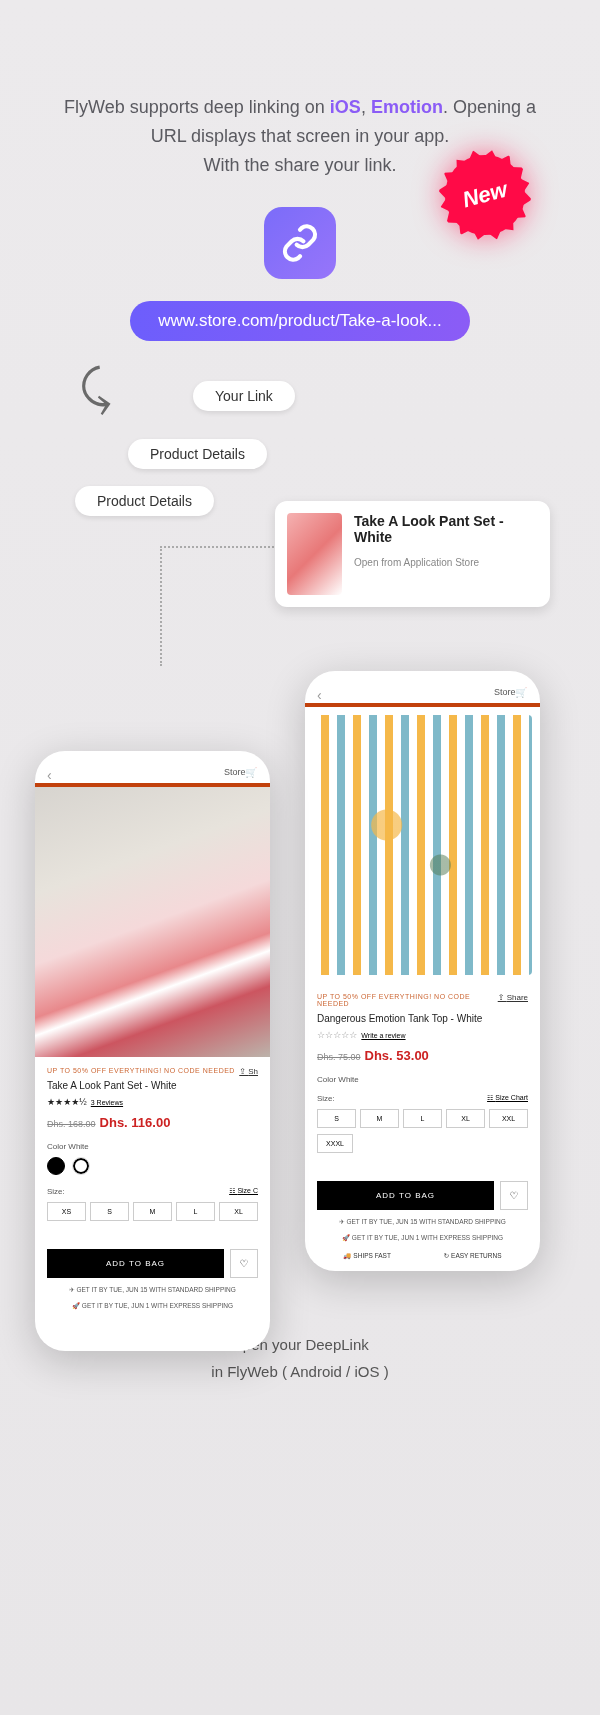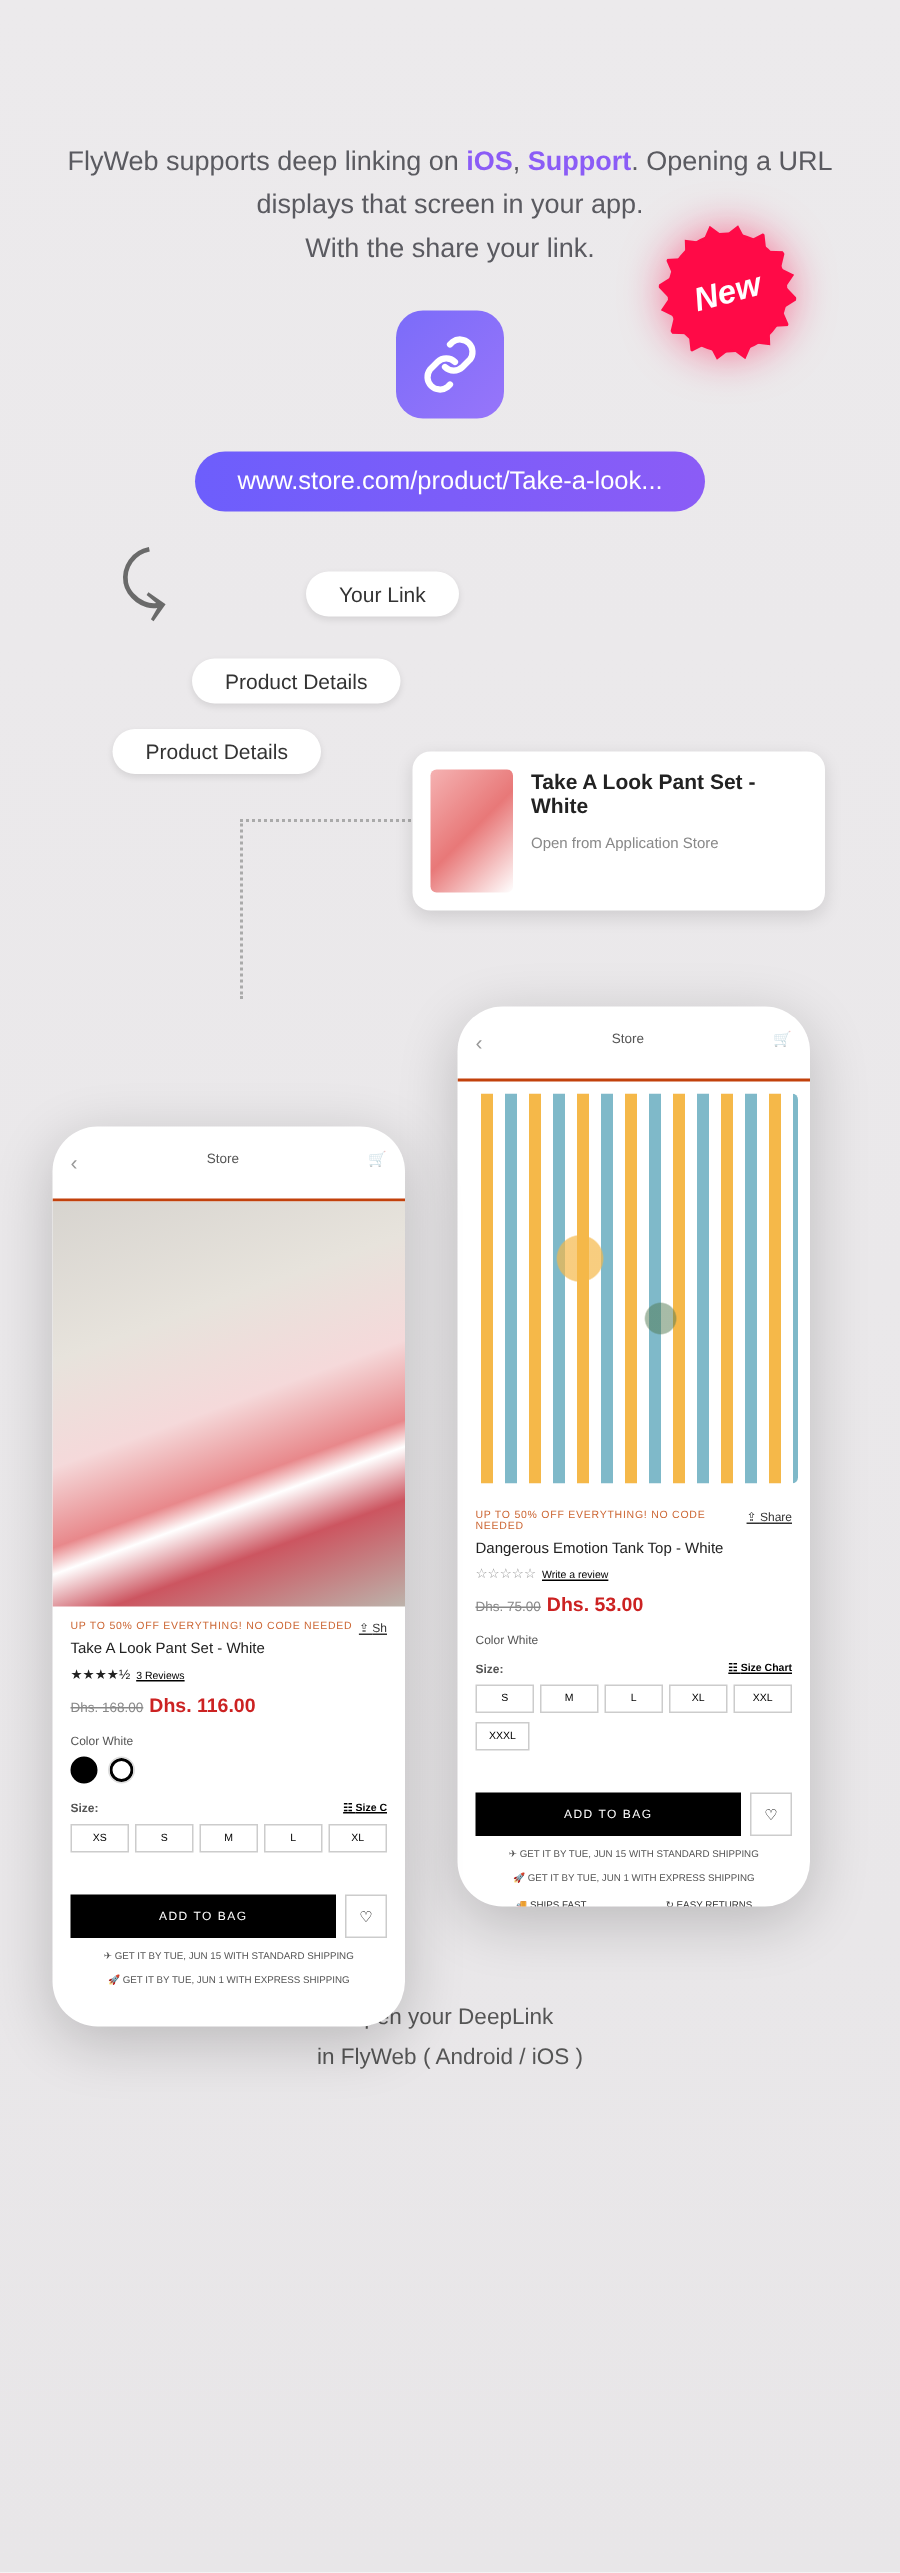--- a/index.html
+++ b/index.html
@@ -141,25 +141,25 @@
 .phone {
   position: absolute;
   background: #fff;
   border-radius: 30px;
   box-shadow: 0 10px 40px rgba(0,0,0,0.2);
   overflow: hidden;
 }
 .phone-right { right: 60px; top: 0; width: 235px; height: 600px; }
 .phone-left { left: 35px; top: 80px; width: 235px; height: 600px; }
 .store-bar {
-  text-align: center;
+  text-align: right;
   font-size: 9px;
   color: #555;
-  padding: 16px 0 22px;
-  border-bottom: 2px solid #c2410c;
+  padding: 16px 0 6px;
+  border-bottom: 4px solid #c2410c;
 }
 .store-bar::before { content: "‹"; float: left; margin-left: 12px; font-size: 14px; color: #999; }
 .store-bar::after { content: "🛒"; float: right; margin-right: 12px; font-size: 10px; opacity: 0.4; }
 .prod-img-l {
   height: 270px;
   background: linear-gradient(160deg, #d7d4cf 0%, #e7e3dc 30%, #f5d9da 50%, #e8888b 65%, #fff 70%, #cc5560 80%, #bcb3ab 100%);
 }
 .prod-img-r {
   height: 260px;
   margin: 8px;
@@ -183,56 +183,56 @@
 .stars { font-size: 9px; color: #222; }
 .stars.empty { color: #999; }
 .review-link { font-size: 7px; text-decoration: underline; margin-left: 4px; }
 .price-old { text-decoration: line-through; color: #888; font-size: 9px; margin-right: 4px; }
 .price-new { color: #c22; font-weight: 600; font-size: 13px; }
 .label { font-size: 8px; color: #555; margin-top: 12px; display: block; }
 .swatches { margin-top: 6px; }
 .swatch { display: inline-block; width: 18px; height: 18px; border-radius: 50%; border: 1px solid #ddd; margin-right: 4px; }
 .swatch.black { background: #000; border-color: #000; }
 .swatch.white { background: #fff; box-shadow: 0 0 0 2px #000 inset; }
-.size-row { margin-top: 10px; font-weight: bold; }
+.size-row { margin-top: 10px; }
 .size-chart { float: right; font-size: 7px; text-decoration: underline; }
 .sizes { display: flex; gap: 4px; margin-top: 6px; flex-wrap: wrap; }
 .size-btn { border: 1px solid #ccc; font-size: 7px; padding: 5px 0; text-align: center; flex: 1; min-width: 30px; }
 .add-row { display: flex; gap: 6px; margin-top: 28px; }
 .add-btn { flex: 1; background: #000; color: #fff; font-size: 8px; padding: 10px 0; text-align: center; letter-spacing: 1px; }
 .heart-btn { width: 28px; border: 1px solid #ccc; display: flex; align-items: center; justify-content: center; font-size: 10px; }
 .ship-line { font-size: 6.5px; color: #555; text-align: center; margin-top: 8px; }
 .badges { display: flex; justify-content: space-around; margin-top: 10px; font-size: 6.5px; color: #333; }
 
 .footer { text-align: center; color: #555; font-size: 15px; line-height: 1.8; }
 </style>
 </head>
 <body>
 
 <div class="header">
 </div>
 <div class="new-badge">New</div>
 
 <div class="desc">
-  <span>FlyWeb supports deep linking on </span><b>iOS</b><span>, </span><b>Support</b><span>. Opening a URL displays that screen in your app.</span><br>
+  <span>FlyWeb supports deep linking on </span><b>iOS</b><span>, </span><b>Emotion</b><span>. Opening a URL displays that screen in your app.</span><br>
   <span>With the share your link.</span>
 </div>
 
 <div class="link-icon">
   <svg width="40" height="40" viewBox="0 0 24 24" fill="none" stroke="#fff" stroke-width="2.5" stroke-linecap="round">
       <path d="M10 13a5 5 0 0 0 7 0l3-3a5 5 0 0 0-7-7l-1 1"></path>
       <path d="M14 11a5 5 0 0 0-7 0l-3 3a5 5 0 0 0 7 7l1-1"></path>
     </svg>
 </div>
 
 <div class="url-pill">www.store.com/product/Take-a-look...</div>
 
 <div class="diagram">
   <div class="arrow">⤹</div>
-  <div class="chip" style="left:204px;top:30px">Your Link</div>
+  <div class="chip" style="left:193px;top:30px">Your Link</div>
   <div class="chip" style="left:128px;top:88px">Product Details</div>
   <div class="chip" style="left:75px;top:135px">Product Details</div>
   <div class="dotted-v"></div>
   <div class="dotted-h"></div>
   <div class="card">
     <div class="card-img"></div>
     <div>
       <div class="card-title">Take A Look Pant Set - White</div>
       <div class="card-sub">Open from Application Store</div>
     </div>

